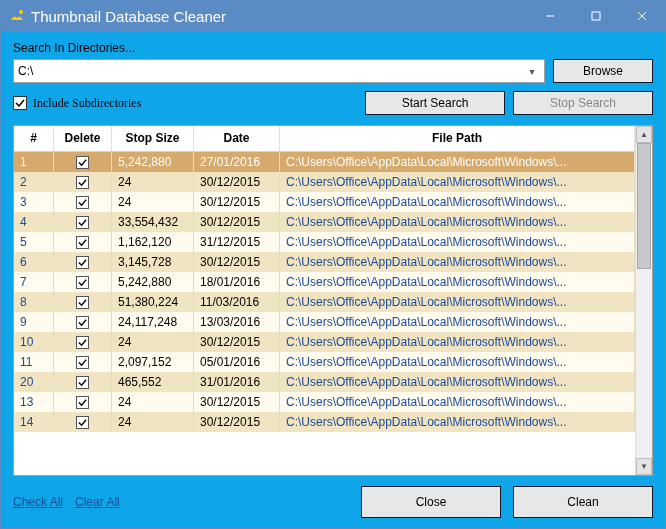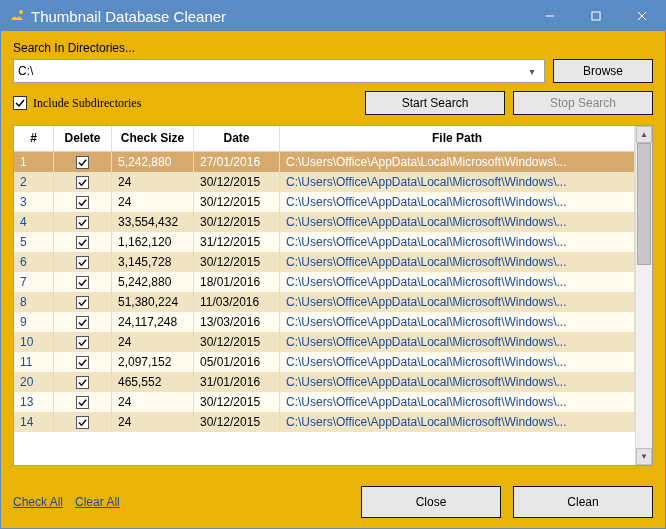--- a/index.html
+++ b/index.html
@@ -2,21 +2,21 @@
 <html><head>
 <meta charset="utf-8">
 <style>
   * { box-sizing: border-box; margin: 0; padding: 0; }
   body { font-family: "Segoe UI", Tahoma, sans-serif; font-size: 12px; background: #fff; }
   .window { width: 666px; height: 529px; border: 1px solid #5a8bc4; background: #f0f0f0; display: flex; flex-direction: column; }
   .titlebar { height: 30px; background: #5a8bc4; display: flex; align-items: center; padding: 0 0 0 8px; color: #fff; }
   .titlebar .icon { width: 16px; height: 16px; margin-right: 6px; }
   .titlebar .title { flex: 1; font-size: 15px; }
   .titlebar .btn { width: 46px; height: 30px; display: flex; align-items: center; justify-content: center; cursor: pointer; }
-  .content { flex: 1; padding: 10px 12px; display: flex; flex-direction: column; background: #eab308; }
+  .content { flex: 1; padding: 10px 12px; display: flex; flex-direction: column; background: #0ea5e9; }
   .label { font-size: 12px; margin-bottom: 4px; color: #000; }
   .row { display: flex; gap: 8px; align-items: center; margin-bottom: 8px; }
   .combo { flex: 1; height: 24px; border: 1px solid #a0a0a0; background: #fff; display: flex; align-items: center; padding: 0 4px; position: relative; }
   .combo .val { flex: 1; font-size: 12px; }
   .combo .drop { width: 16px; text-align: center; color: #555; font-size: 10px; }
   .btn-std { height: 24px; min-width: 100px; border: 1px solid #0f172a; background: #e7e7e7; font-size: 12px; cursor: pointer; padding: 0 12px; }
   .btn-std:disabled { color: #888; }
   .row2 { display: flex; align-items: center; margin-bottom: 10px; gap: 8px; }
   .chk-wrap { flex: 1; display: flex; align-items: center; gap: 6px; font-family: Liberation Serif, serif; }
   .chk { width: 14px; height: 14px; border: 1px solid #333; background: #fff; display: flex; align-items: center; justify-content: center; cursor: pointer; }
@@ -40,21 +40,21 @@
   .tr.sel .td.col-n { color:#fff; }
   .td.col-del { justify-content: center; }
   .td .cb { width:13px; height:13px; border:1px solid #555; background:#fff; display:flex; align-items:center; justify-content:center; cursor:pointer;}
   .td .cb svg { width:9px; height:9px; }
   .td.col-path { color: #1a4b9b; }
   .tr.sel .td { color:#fff; }
   .scrollbar { width: 17px; background: #f0f0f0; border-left:1px solid #ddd; display:flex; flex-direction:column; }
   .sb-btn { height:17px; background:#e4e4e4; border:1px solid #c0c0c0; display:flex; align-items:center; justify-content:center; font-size:8px; color:#555; cursor:pointer; }
   .sb-track { flex:1; position:relative; }
   .sb-thumb { position:absolute; top:0; left:1px; right:1px; height:40%; background:#c8c8c8; border:1px solid #a8a8a8; cursor:pointer; }
-  .footer { display:flex; align-items:center; padding-top:20px; gap:12px; }
+  .footer { display:flex; align-items:center; padding-top:10px; gap:12px; }
   .link { color:#1a4b9b; text-decoration:underline; cursor:pointer; font-size:12px; }
   .footer .spacer { flex:1; }
   .btn-lg { min-width: 140px; height:32px; }
 </style>
 </head>
 <body>
 
 <div class="window">
   <div class="titlebar">
     <span class="icon">
@@ -102,21 +102,21 @@
       </div>
       <button class="btn-std" style="min-width:140px">Start Search</button>
       <button class="btn-std" style="min-width:140px" disabled="">Stop Search</button>
     </div>
 
     <div class="table-wrap">
       <div class="table-main">
         <div class="thead">
           <div class="th col-n">#</div>
           <div class="th col-del">Delete</div>
-          <div class="th col-size">Check Size</div>
+          <div class="th col-size">Stop Size</div>
           <div class="th col-date">Date</div>
           <div class="th col-path">File Path</div>
         </div>
         <div class="tbody" id="tbody">
             <div class="tr sel">
               <div class="td col-n">1</div>
               <div class="td col-del">
                 <span class="cb">
                   <svg viewBox="0 0 10 10">
                     <path d="M1 5 L4 8 L9 2" fill="none" stroke="#000" stroke-width="1.5"></path>

